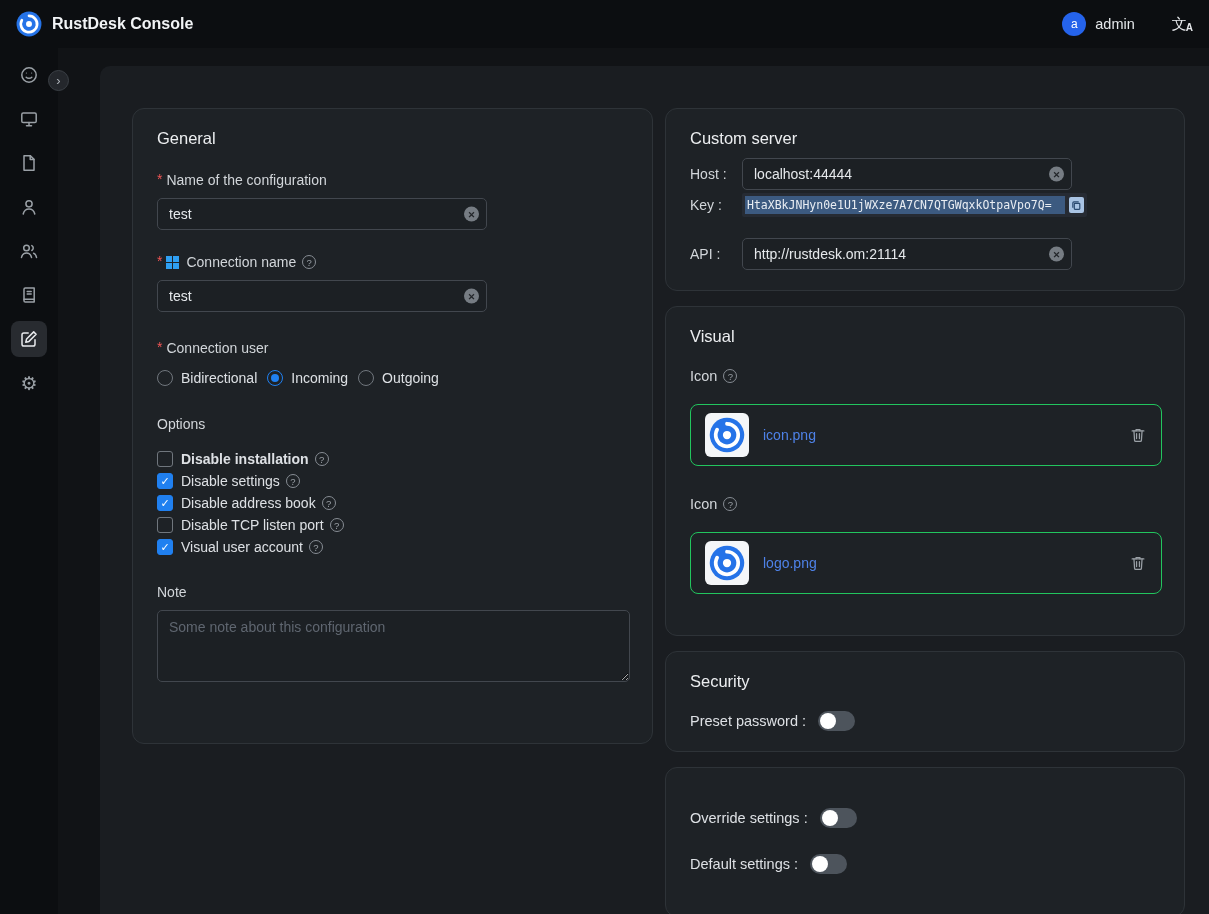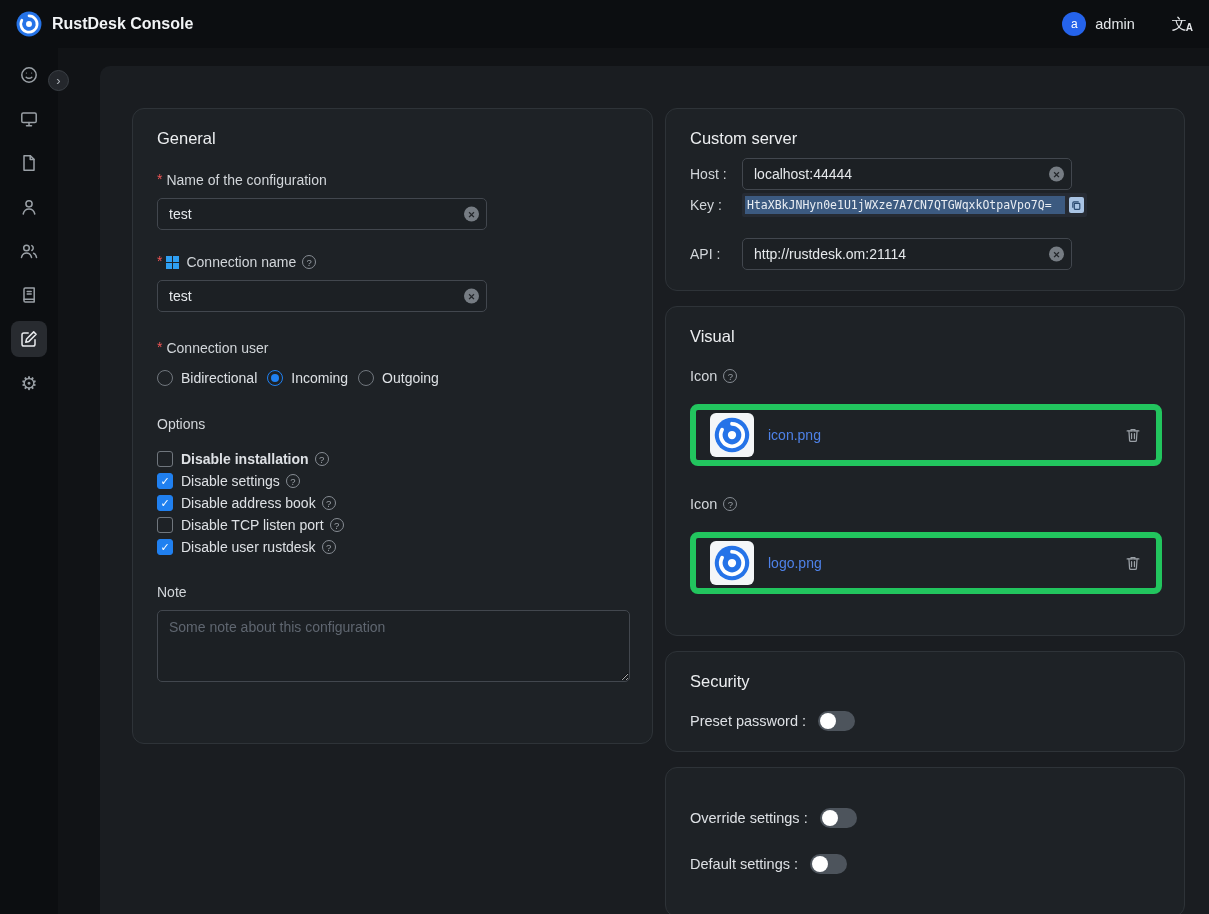--- a/index.html
+++ b/index.html
@@ -69,21 +69,21 @@
   .srow{display:flex;align-items:center;margin-top:8px;min-height:32px}
   .srow.key-row{min-height:24px;margin-top:3px;margin-bottom:21px}
   .slabel{width:52px;font-size:14px;color:#d2d6da;flex:0 0 auto}
   .keybox{width:345px;height:24px;background:#262b33;border-radius:2px;display:flex;align-items:center;padding:0 3px;gap:4px}
   .keytext{font-family:"DejaVu Sans Mono",monospace;font-size:11.5px;background:#3c5a80;color:#e9edf2;
     padding:2px 2px;white-space:nowrap;overflow:hidden;flex:1}
   .copy-btn{width:15px;height:16px;background:#a9c4e4;border-radius:2px;display:flex;align-items:center;justify-content:center;flex:0 0 auto;cursor:pointer}
   
   .visual-card{min-height:330px}
   .sub-label{font-size:14.5px;color:#d2d6da;margin:22px 0 10px;display:flex;align-items:center}
-  .filebox{width:472px;height:62px;border:6px solid #22c55e;border-radius:8px;background:#1e2226;
+  .filebox{width:472px;height:62px;border:1px solid #22c55e;border-radius:8px;background:#1e2226;
     display:flex;align-items:center;padding:0 14px;gap:14px}
   .thumb{width:44px;height:44px;border-radius:6px;background:#f4f6f8;display:flex;align-items:center;justify-content:center;flex:0 0 auto}
   .file-link{font-size:14px;color:#4e82e8;text-decoration:none;cursor:pointer}
   .trash{margin-left:auto;cursor:pointer;display:flex}
   
   .security-card{min-height:97px}
   .advanced-card{flex:1;min-height:150px}
   .toggle-row{display:flex;align-items:center;gap:12px;margin-top:20px;font-size:14.5px;color:#dde0e4}
   .switch{width:37px;height:20px;border-radius:10px;background:#4d545c;position:relative;cursor:pointer;flex:0 0 auto}
   .switch::after{content:"";position:absolute;left:2px;top:2px;width:16px;height:16px;border-radius:50%;background:#fff}
@@ -253,21 +253,21 @@
           <span class="cb-label">Disable address book</span>
           <span class="help">?</span>
         </div>
         <div class="cb-row">
           <span class="cbox"></span>
           <span class="cb-label">Disable TCP listen port</span>
           <span class="help">?</span>
         </div>
         <div class="cb-row">
           <span class="cbox checked">✓</span>
-          <span class="cb-label">Disable user rustdesk</span>
+          <span class="cb-label">Visual user account</span>
           <span class="help">?</span>
         </div>
       </div>
 
       <div class="field-label" style="margin-top:26px">
         <span>Note</span>
       </div>
       <textarea class="note-area" placeholder="Some note about this configuration" style=""></textarea>
     </div>
   </div>

